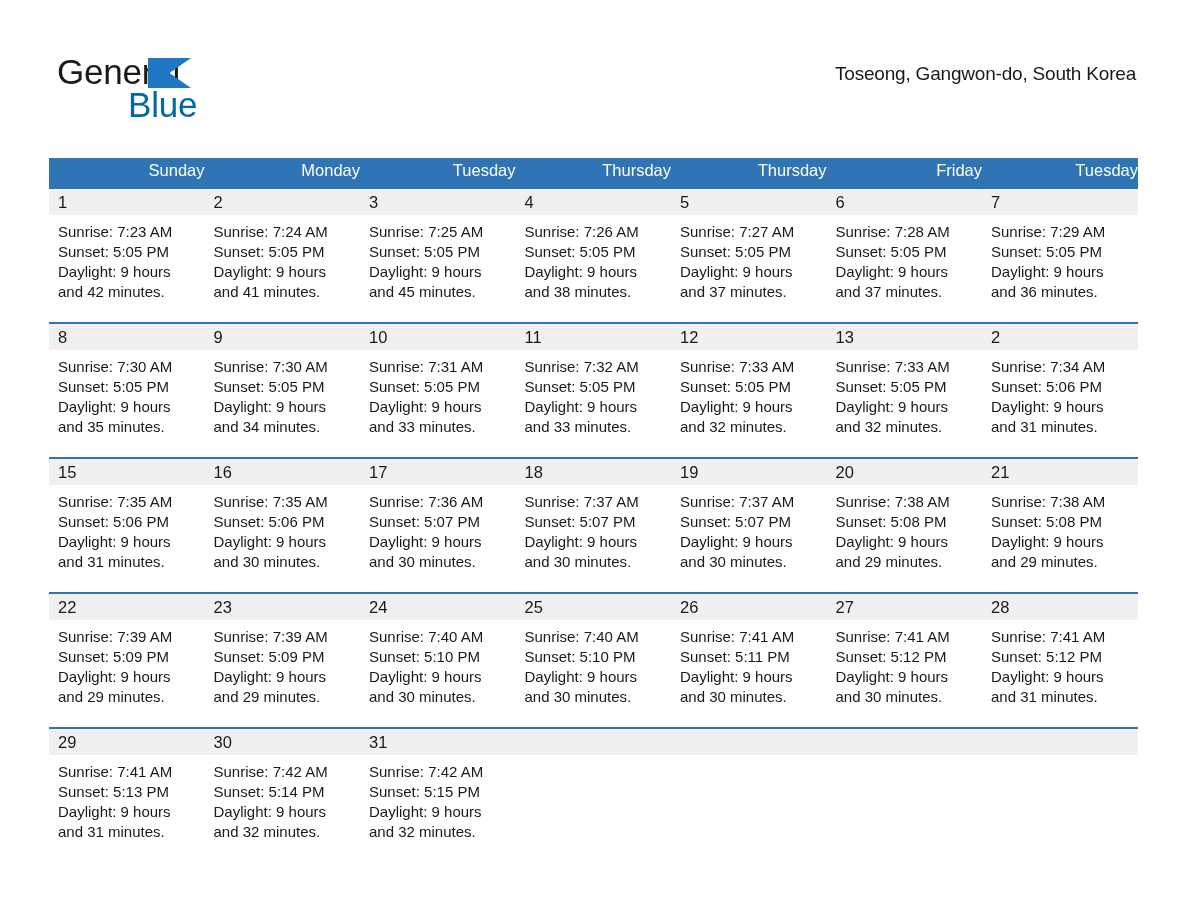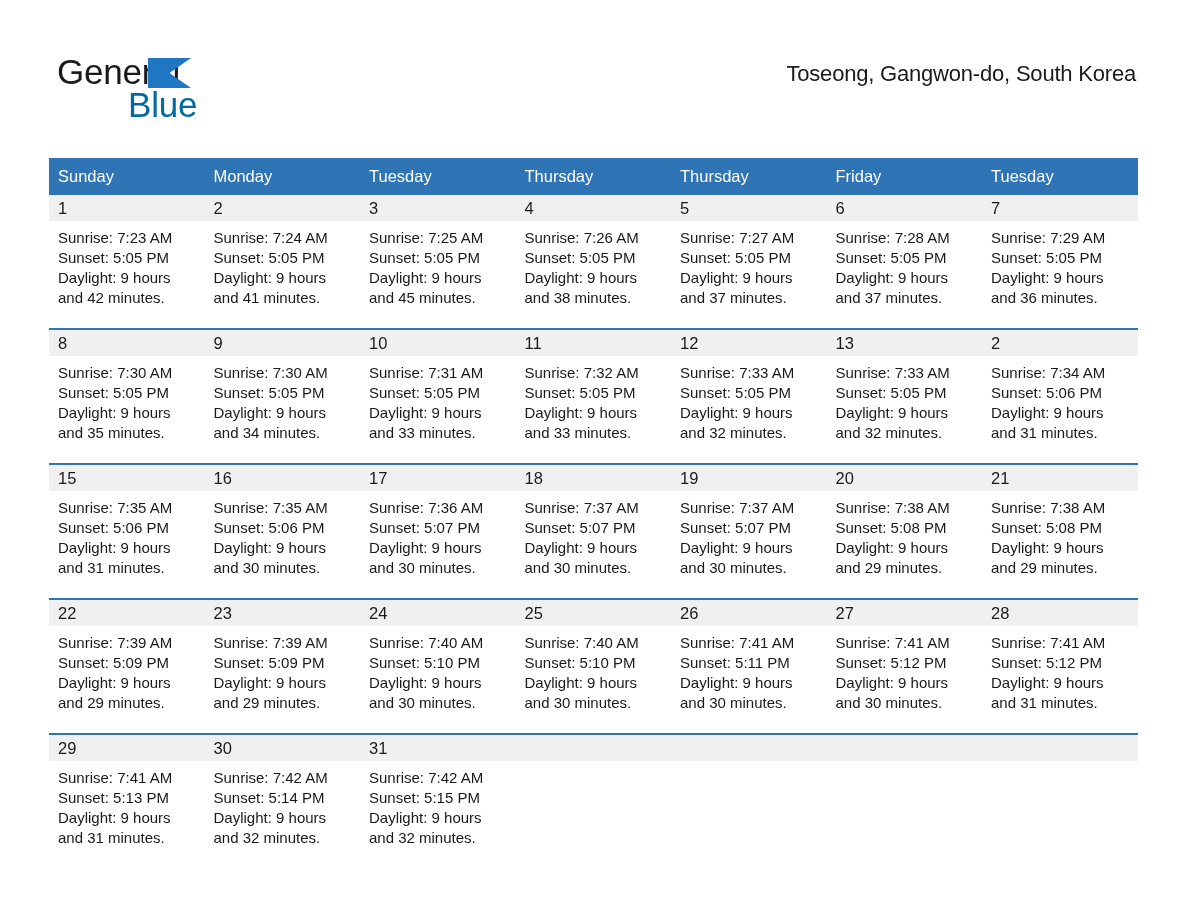--- a/index.html
+++ b/index.html
@@ -74,21 +74,21 @@
   }
   .cal-title {
     font-size: 41px;
     line-height: 50px;
     color: #1a1a1a;
     font-weight: normal;
     margin: 0;
     letter-spacing: -0.3px;
   }
   .cal-subtitle {
-    font-size: 22px;
+    font-size: 19px;
     line-height: 32px;
     color: #1a1a1a;
     font-weight: normal;
     margin: 10px 0 0 0;
     letter-spacing: -0.2px;
   }
 
   
   .calendar {
     position: absolute;
@@ -97,22 +97,22 @@
     width: 1089px;
     border-collapse: collapse;
     table-layout: fixed;
   }
   .calendar th {
     background: #2f74b5;
     color: #ffffff;
     font-weight: normal;
     font-size: 16.5px;
     line-height: 20px;
-    text-align: left;
-    padding: 7px 0 8px 9px;
+    text-align: right;
+    padding: 1px 0 8px 9px;
     height: 22px;
     vertical-align: middle;
     border: 0;
   }
   .calendar td {
     padding: 0;
     vertical-align: top;
     border: 0;
     background: #ffffff;
   }

